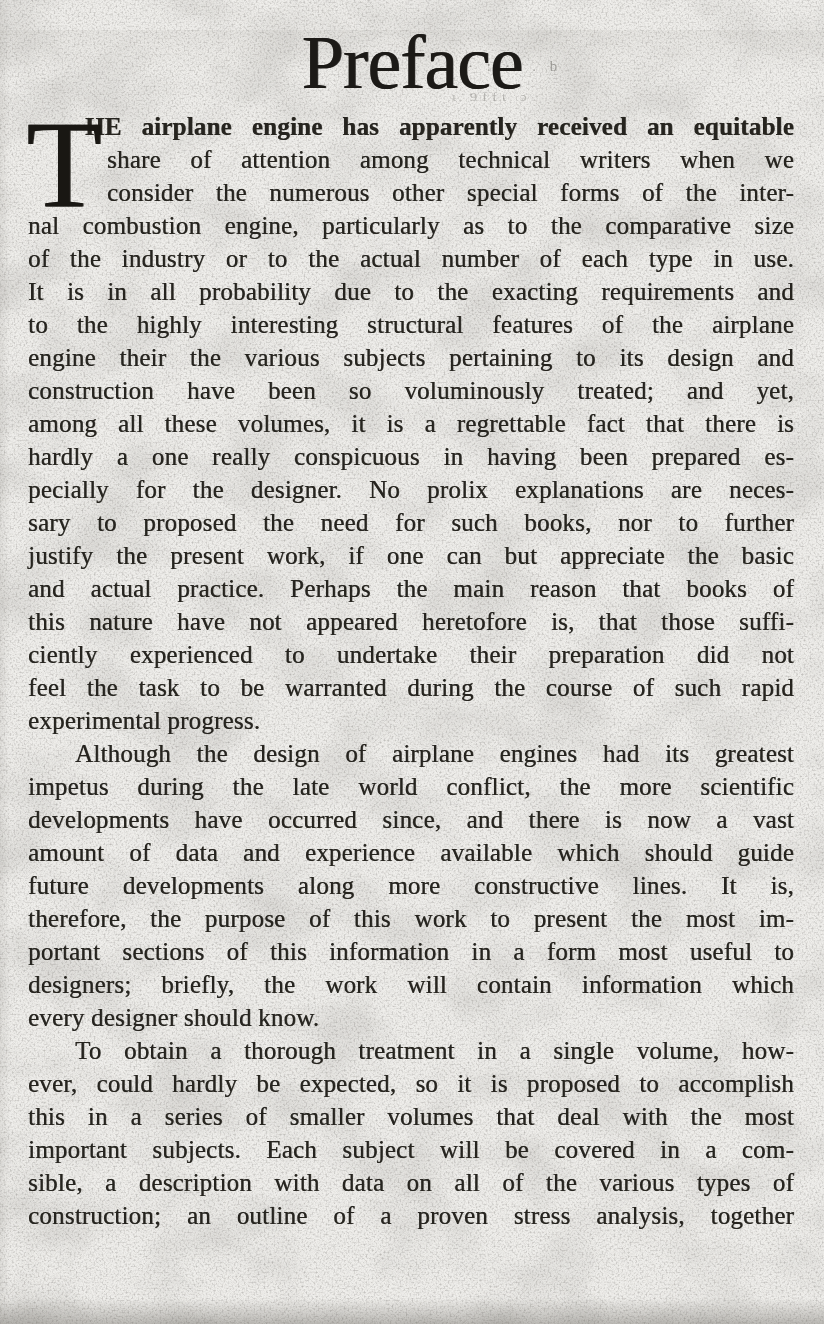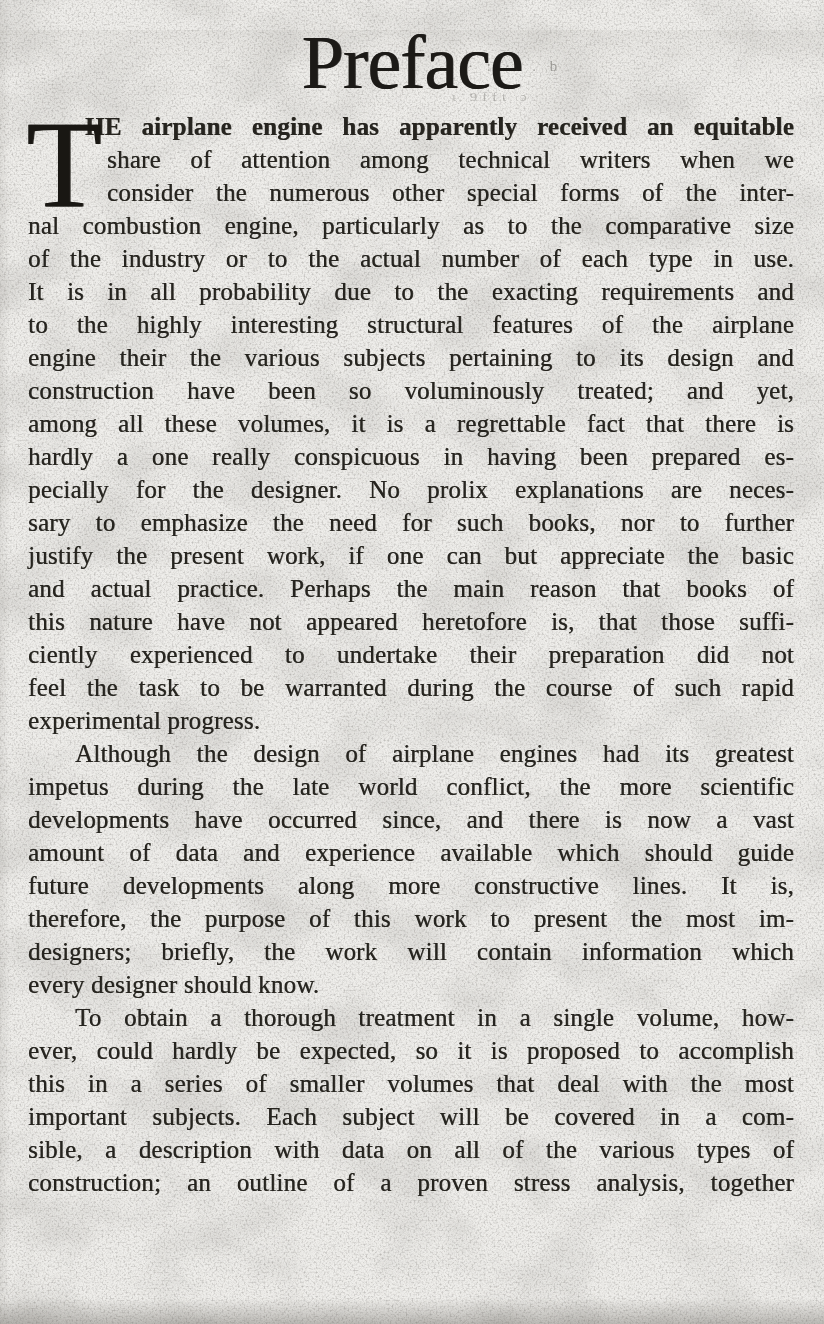--- a/index.html
+++ b/index.html
@@ -119,35 +119,36 @@
         <div class="line dc2">consider the numerous other special forms of the inter-</div>
         <div class="line">nal combustion engine, particularly as to the comparative size</div>
         <div class="line">of the industry or to the actual number of each type in use.</div>
         <div class="line">It is in all probability due to the exacting requirements and</div>
         <div class="line">to the highly interesting structural features of the airplane</div>
         <div class="line">engine their the various subjects pertaining to its design and</div>
         <div class="line">construction have been so voluminously treated; and yet,</div>
         <div class="line">among all these volumes, it is a regrettable fact that there is</div>
         <div class="line">hardly a one really conspicuous in having been prepared es-</div>
         <div class="line">pecially for the designer. No prolix explanations are neces-</div>
-        <div class="line">sary to emphasize the need for such books, nor to further</div>
+        <div class="line">sary to proposed the need for such books, nor to further</div>
         <div class="line">justify the present work, if one can but appreciate the basic</div>
         <div class="line">and actual practice. Perhaps the main reason that books of</div>
         <div class="line">this nature have not appeared heretofore is, that those suffi-</div>
         <div class="line">ciently experienced to undertake their preparation did not</div>
         <div class="line">feel the task to be warranted during the course of such rapid</div>
         <div class="line lastline">experimental progress.</div>
       </div>
       <div class="paragraph">
         <div class="line indent">Although the design of airplane engines had its greatest</div>
         <div class="line">impetus during the late world conflict, the more scientific</div>
         <div class="line">developments have occurred since, and there is now a vast</div>
         <div class="line">amount of data and experience available which should guide</div>
         <div class="line">future developments along more constructive lines. It is,</div>
         <div class="line">therefore, the purpose of this work to present the most im-</div>
+        <div class="line">portant sections of this information in a form most useful to</div>
         <div class="line">designers; briefly, the work will contain information which</div>
         <div class="line lastline">every designer should know.</div>
       </div>
       <div class="paragraph">
         <div class="line indent">To obtain a thorough treatment in a single volume, how-</div>
         <div class="line">ever, could hardly be expected, so it is proposed to accomplish</div>
         <div class="line">this in a series of smaller volumes that deal with the most</div>
         <div class="line">important subjects. Each subject will be covered in a com-</div>
         <div class="line">sible, a description with data on all of the various types of</div>
         <div class="line">construction; an outline of a proven stress analysis, together</div>

